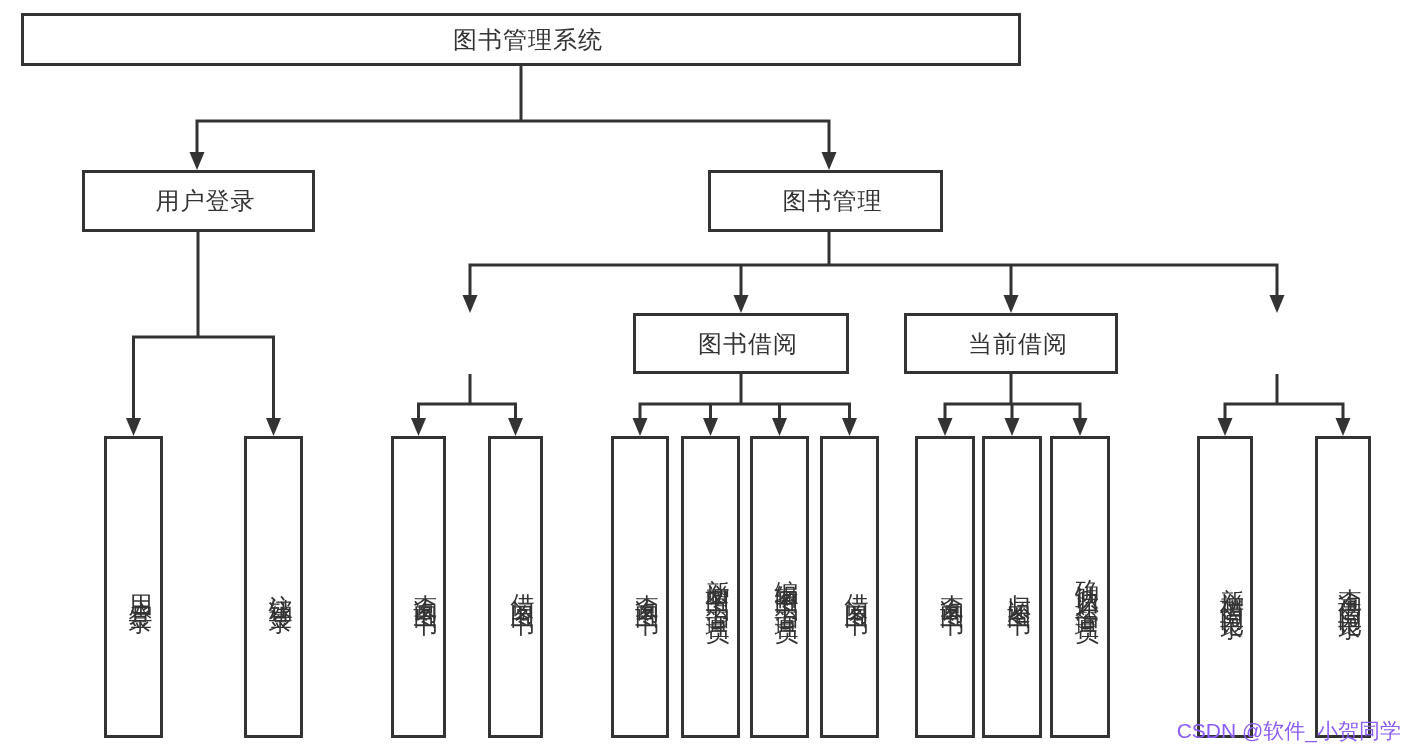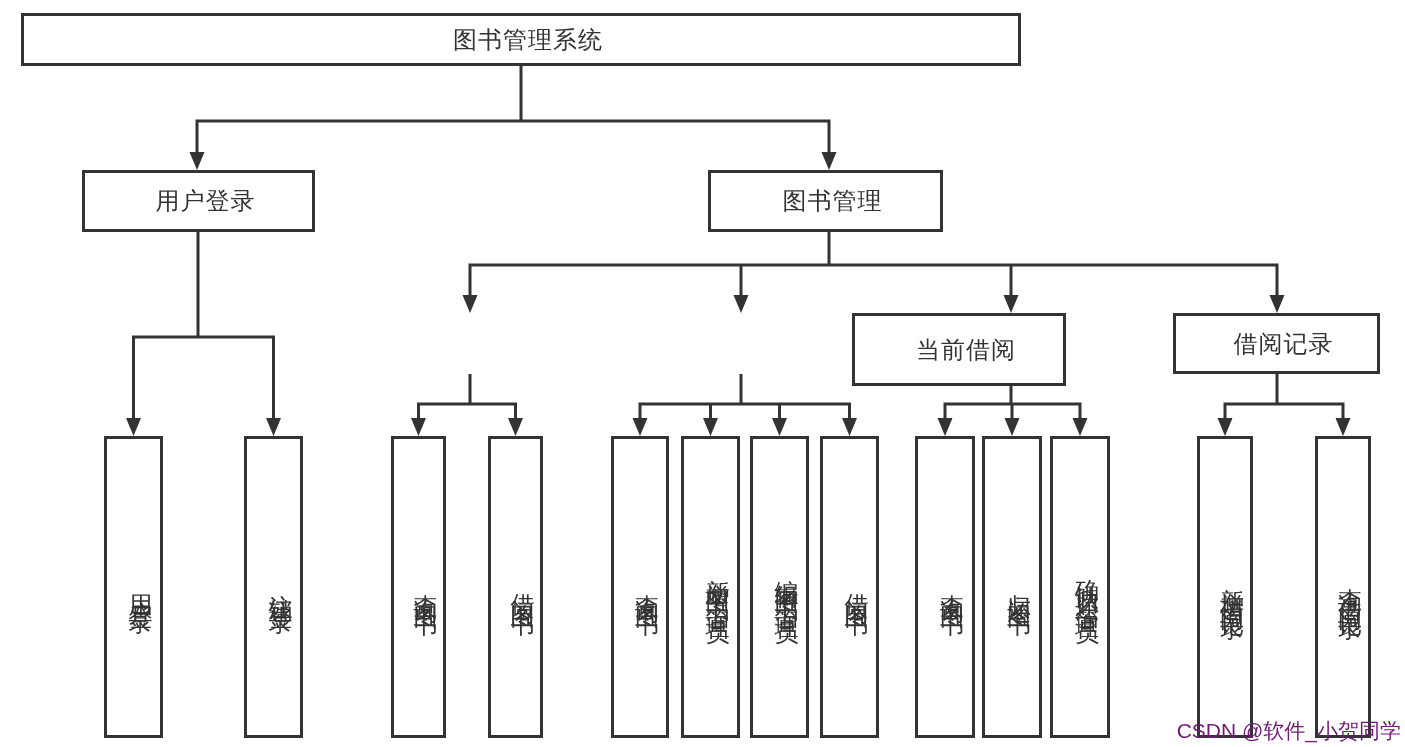--- a/index.html
+++ b/index.html
@@ -32,40 +32,40 @@
     font-size:24px;
     letter-spacing:6px;
     line-height:1;
   }
   
   .n-root{left:21px;top:13px;width:1000px;height:53px;}
   .n-user-login{left:82px;top:170px;width:233px;height:62px;}
   .n-book-mgmt{left:708px;top:170px;width:235px;height:62px;}
   .n-new-rec{left:363px;top:313px;width:214px;height:61px;}
   .n-borrow{left:633px;top:313px;width:216px;height:61px;}
-  .n-current{left:852px;top:313px;width:214px;height:73px;}
+  .n-current{left:904px;top:313px;width:214px;height:61px;}
   .n-record{left:1173px;top:313px;width:207px;height:61px;}
   .n-ul1{left:104px;top:436px;width:59px;height:302px;}
   .n-ul2{left:244px;top:436px;width:59px;height:302px;}
   .n-nb1{left:391px;top:436px;width:55px;height:302px;}
   .n-nb2{left:488px;top:436px;width:55px;height:302px;}
   .n-bb1{left:611px;top:436px;width:58px;height:302px;}
   .n-bb2{left:681px;top:436px;width:59px;height:302px;}
   .n-bb3{left:750px;top:436px;width:59px;height:302px;}
   .n-bb4{left:820px;top:436px;width:59px;height:302px;}
   .n-cb1{left:915px;top:436px;width:60px;height:302px;}
   .n-cb2{left:982px;top:436px;width:60px;height:302px;}
   .n-cb3{left:1050px;top:436px;width:60px;height:302px;}
   .n-br1{left:1197px;top:436px;width:56px;height:302px;}
   .n-br2{left:1315px;top:436px;width:56px;height:302px;}
   .watermark{
     position:absolute;
     right:4px;bottom:2px;
     font-size:21px;
-    color:#701a75;
+    color:#8b5cf6;
     z-index:3;
     white-space:nowrap;
   }
 </style>
 </head>
 <body>
 
 <div class="canvas">
 
   <svg class="connectors" width="1405" height="747" viewBox="0 0 1405 747">
@@ -130,25 +130,25 @@
     <span>图书管理系统</span>
   </div>
 
   <div class="node h n-user-login">
     <span>用户登录</span>
   </div>
   <div class="node h n-book-mgmt">
     <span>图书管理</span>
   </div>
 
+  <div class="node h n-borrow">
+    <span>图书借阅</span>
+  </div>
   <div class="node h n-current">
     <span>当前借阅</span>
-  </div>
-  <div class="node h n-record">
-    <span>借阅记录</span>
   </div>
 
   <div class="node v n-ul1">
     <span>用户登录</span>
   </div>
   <div class="node v n-ul2">
     <span>注销登录</span>
   </div>
 
   <div class="node v n-nb1">

